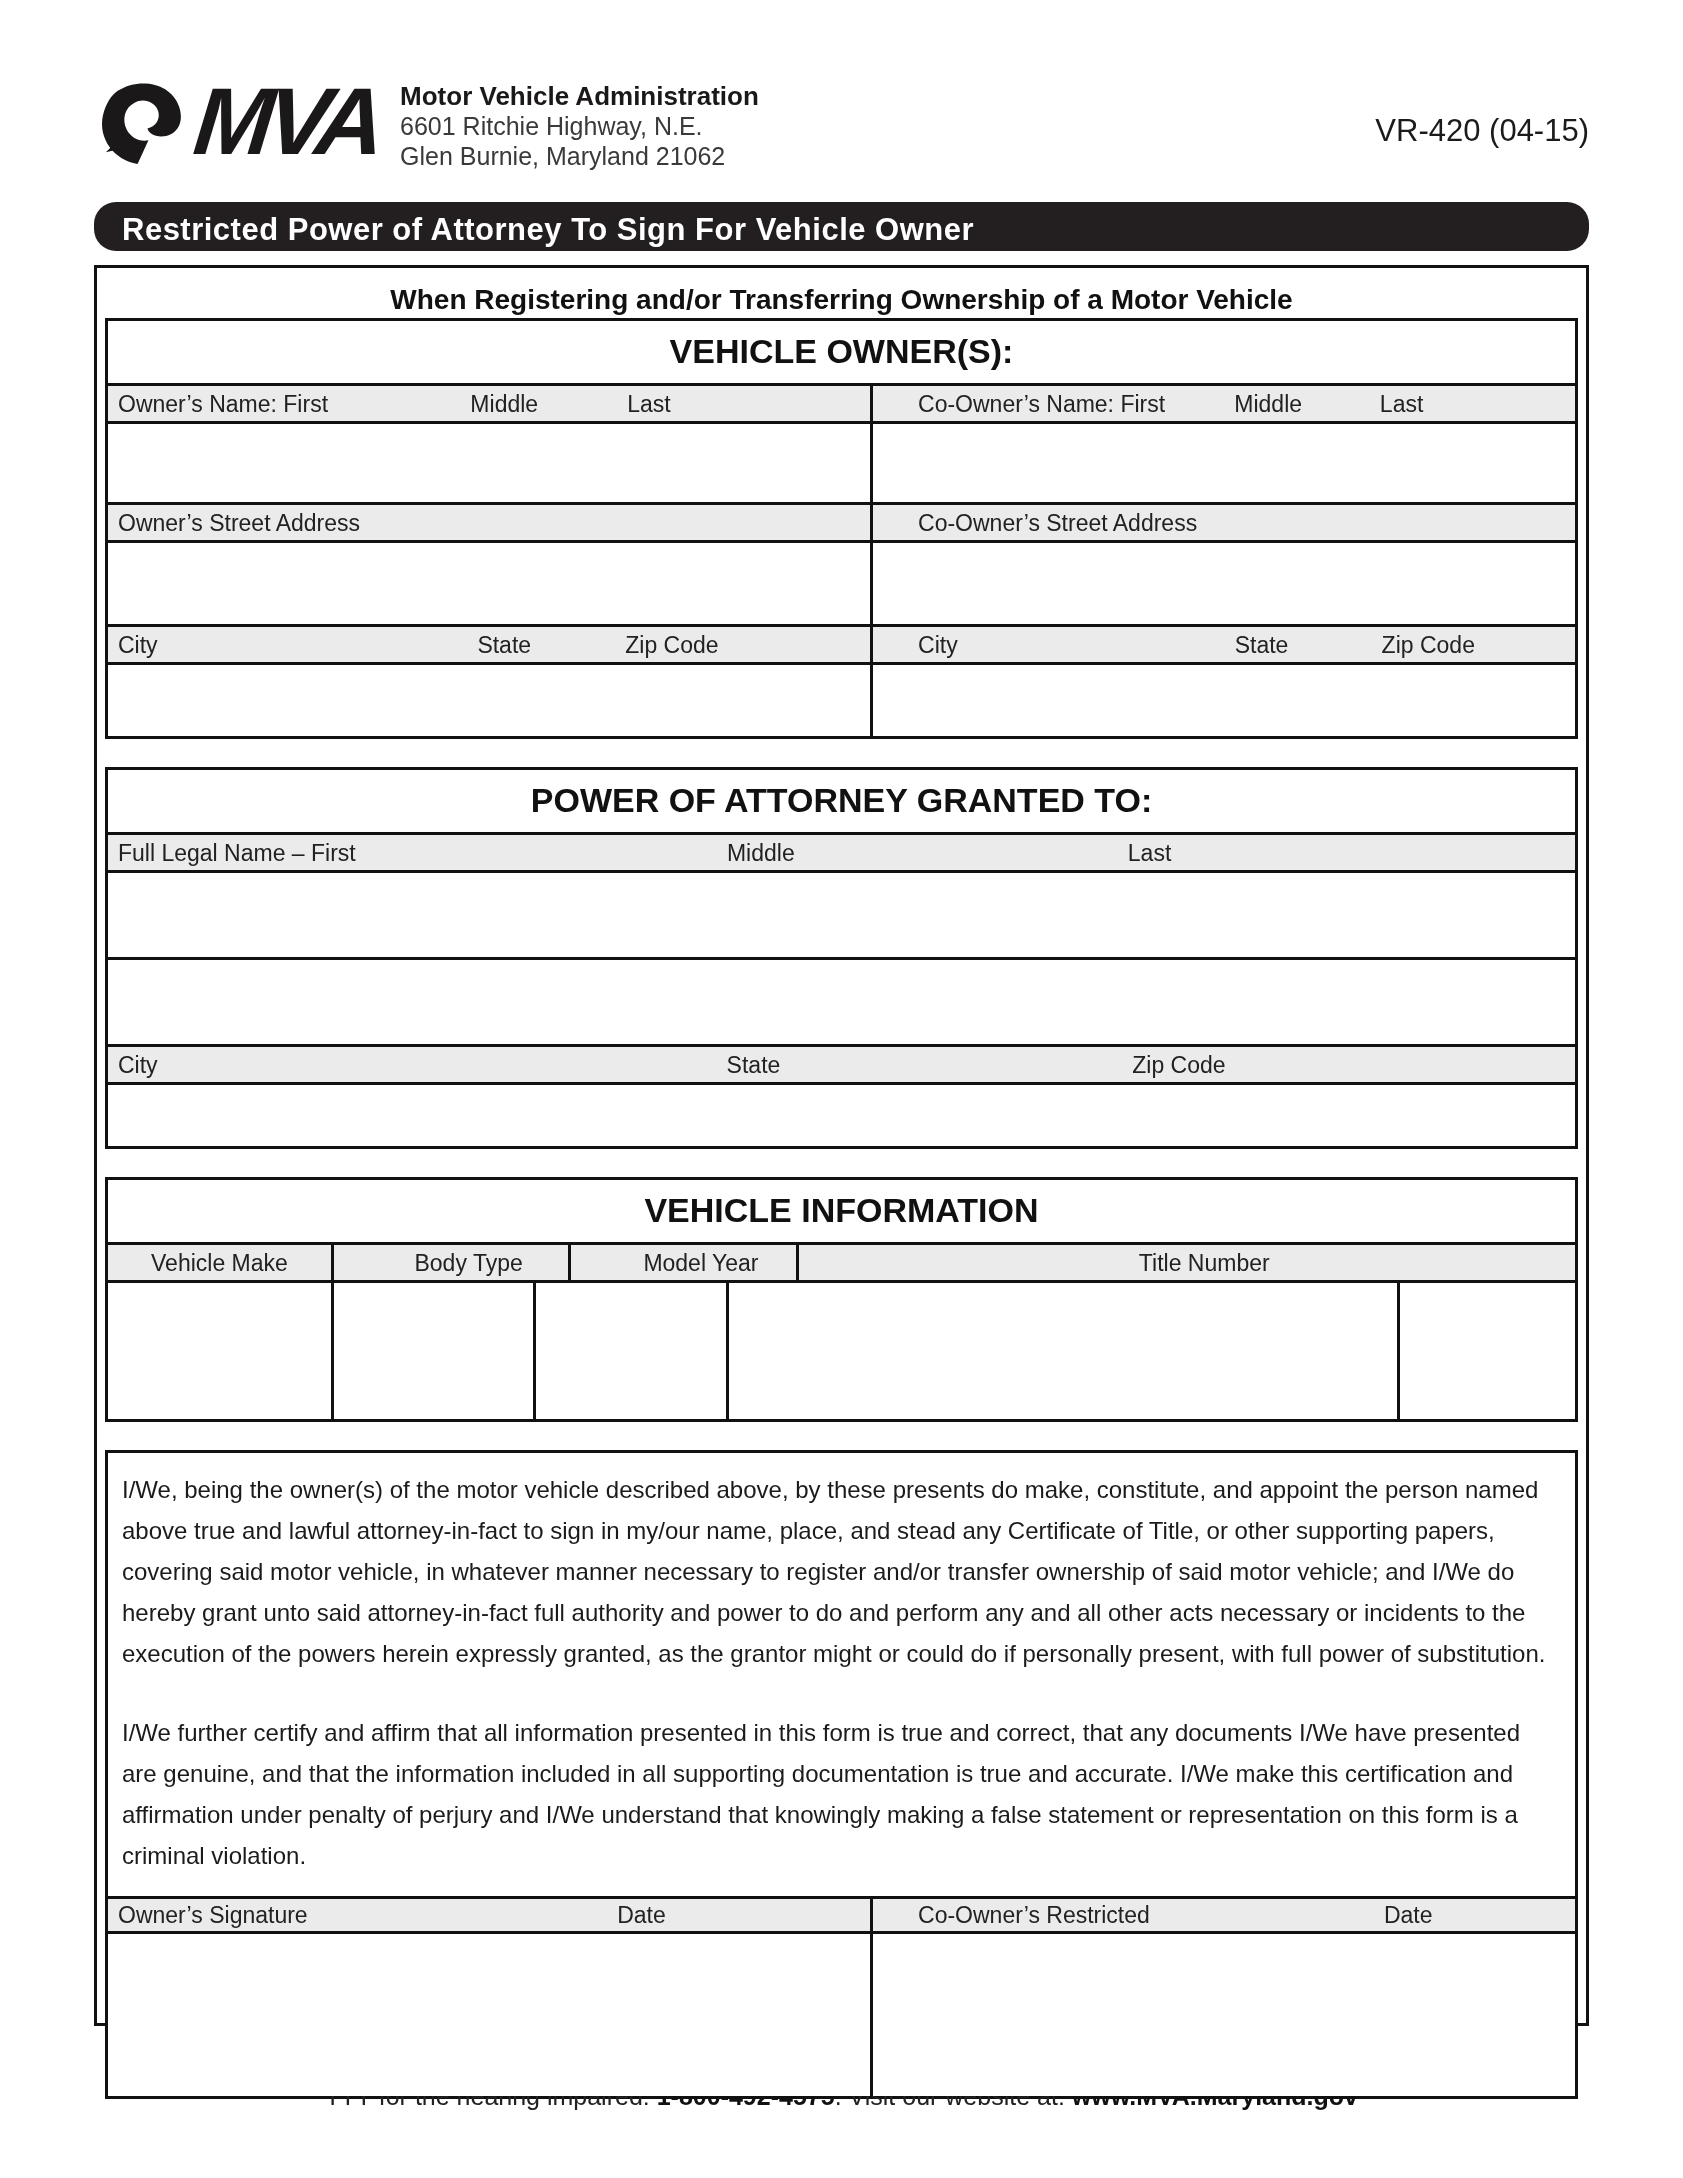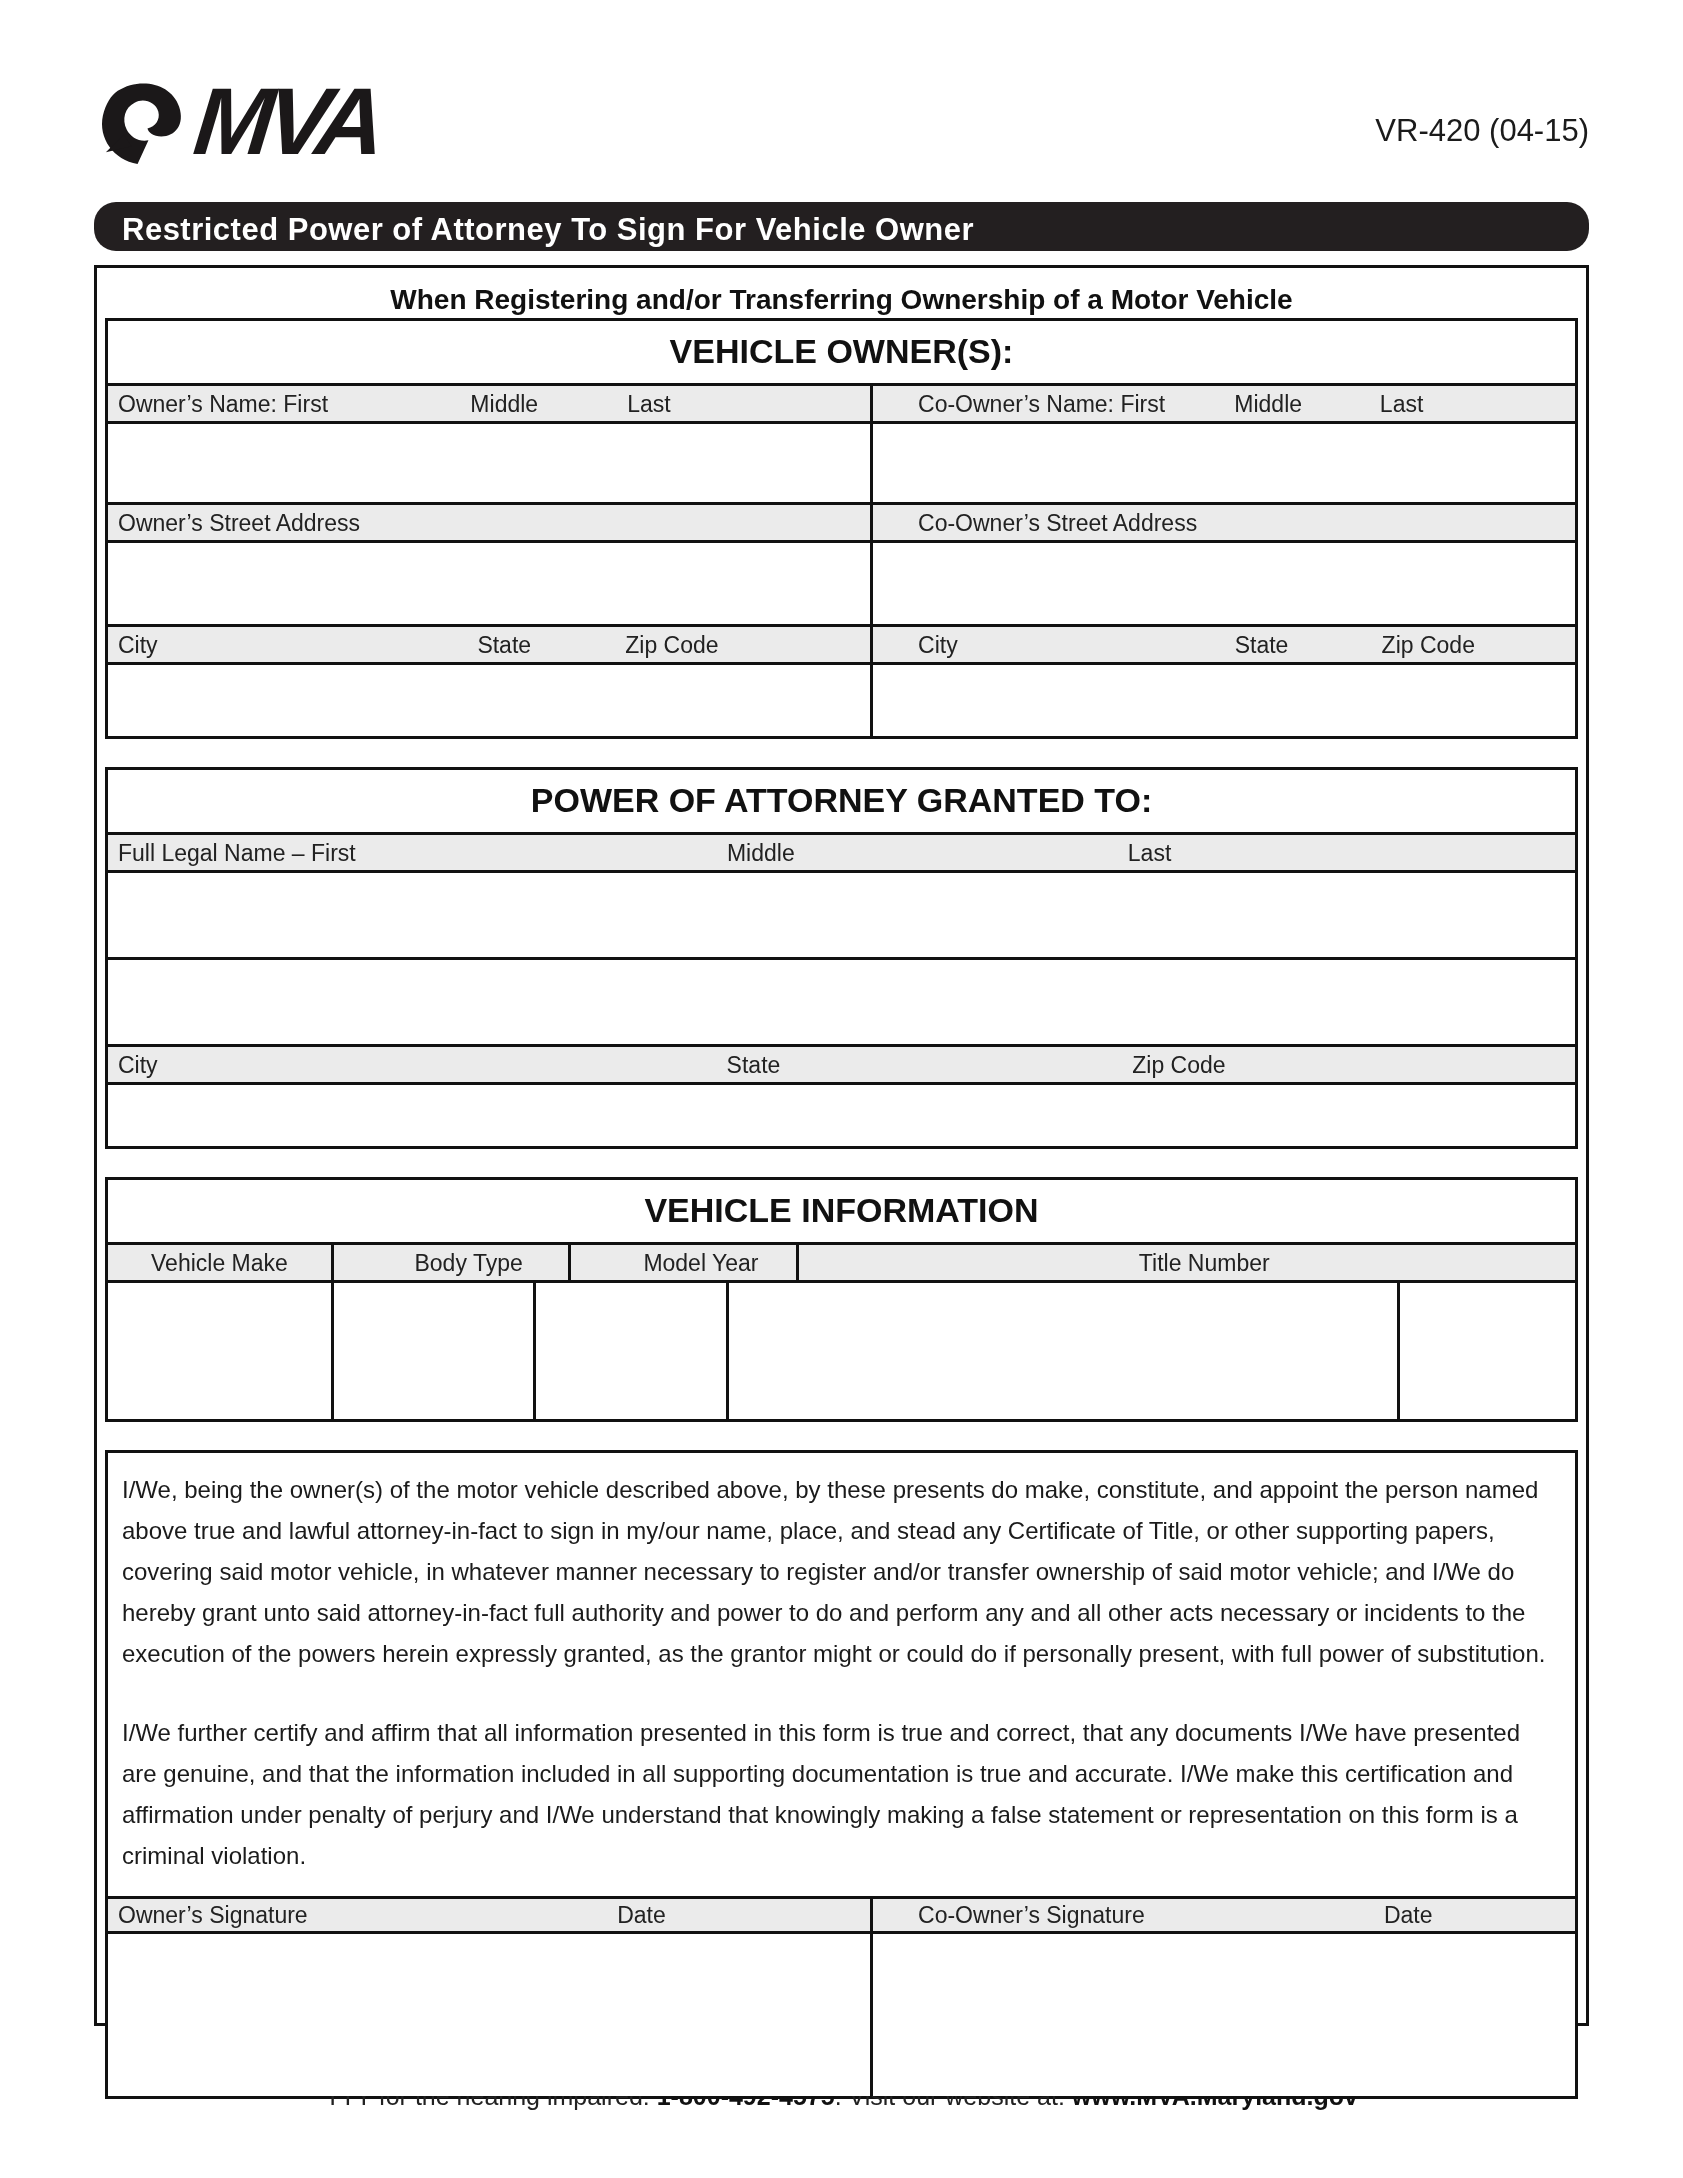--- a/index.html
+++ b/index.html
@@ -81,20 +81,25 @@
 
 <div class="page">
 
   <div class="header">
     <div class="logo-block">
       <svg class="logo-icon" viewBox="0 0 100 100">
         <path d="M24 16 C46 2 78 8 86 32 C92 50 82 62 68 62 C60 62 55 58 54 54 C62 52 67 45 65 37 C62 27 50 23 41 28 C31 33 28 45 33 55 C37 63 46 68 55 66 L44 90 C20 86 4 64 9 41 C12 29 17 21 24 16 Z" fill="#1b1819"></path>
         <path d="M12 78 L30 60 L38 72 Z" fill="#1b1819"></path>
       </svg>
       <div class="mva-word">MVA</div>
+      <div class="addr-block">
+        <div class="org-name">Motor Vehicle Administration</div>
+        <div class="addr-line">6601 Ritchie Highway, N.E.</div>
+        <div class="addr-line">Glen Burnie, Maryland 21062</div>
+      </div>
     </div>
     <div class="form-number">VR-420 (04-15)</div>
   </div>
 
   <div class="title-bar">Restricted Power of Attorney To Sign For Vehicle Owner</div>
 
   <div class="outer-box">
     <div class="subtitle">When Registering and/or Transferring Ownership of a Motor Vehicle</div>
 
     <div class="section">
@@ -197,21 +202,21 @@
       <div class="cert-text">
         <p>I/We, being the owner(s) of the motor vehicle described above, by these presents do make, constitute, and appoint the person named above true and lawful attorney-in-fact to sign in my/our name, place, and stead any Certificate of Title, or other supporting papers, covering said motor vehicle, in whatever manner necessary to register and/or transfer ownership of said motor vehicle; and I/We do hereby grant unto said attorney-in-fact full authority and power to do and perform any and all other acts necessary or incidents to the execution of the powers herein expressly granted, as the grantor might or could do if personally present, with full power of substitution.</p>
         <p>I/We further certify and affirm that all information presented in this form is true and correct, that any documents I/We have presented are genuine, and that the information included in all supporting documentation is true and accurate. I/We make this certification and affirmation under penalty of perjury and I/We understand that knowingly making a false statement or representation on this form is a criminal violation.</p>
       </div>
       <div class="lrow split" style="border-top:3px solid #111;">
         <div class="half">
           <span class="lab main">Owner’s Signature</span>
           <span class="lab c" style="left:70%">Date</span>
         </div>
         <div class="half rhs">
-          <span class="lab main">Co-Owner’s Signature</span>
+          <span class="lab main">Co-Owner’s Restricted</span>
           <span class="lab c" style="left:75%">Date</span>
         </div>
       </div>
       <div class="irow split h164">
         <div class="half"></div>
         <div class="half rhs"></div>
       </div>
     </div>
   </div>
 

